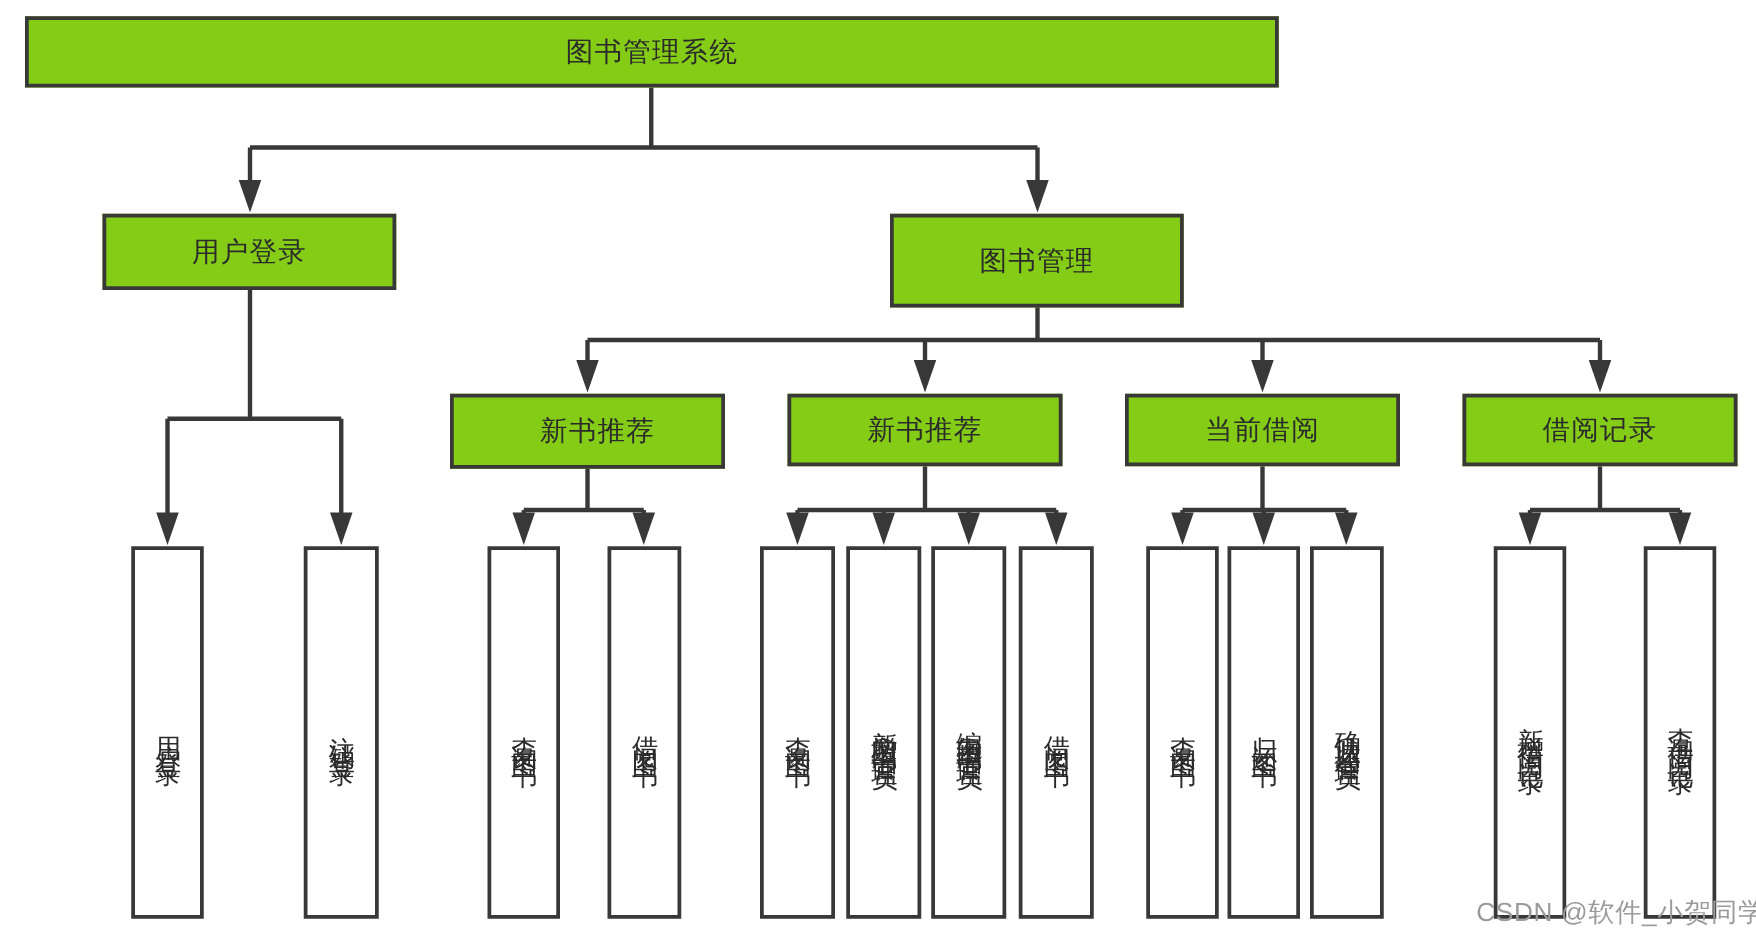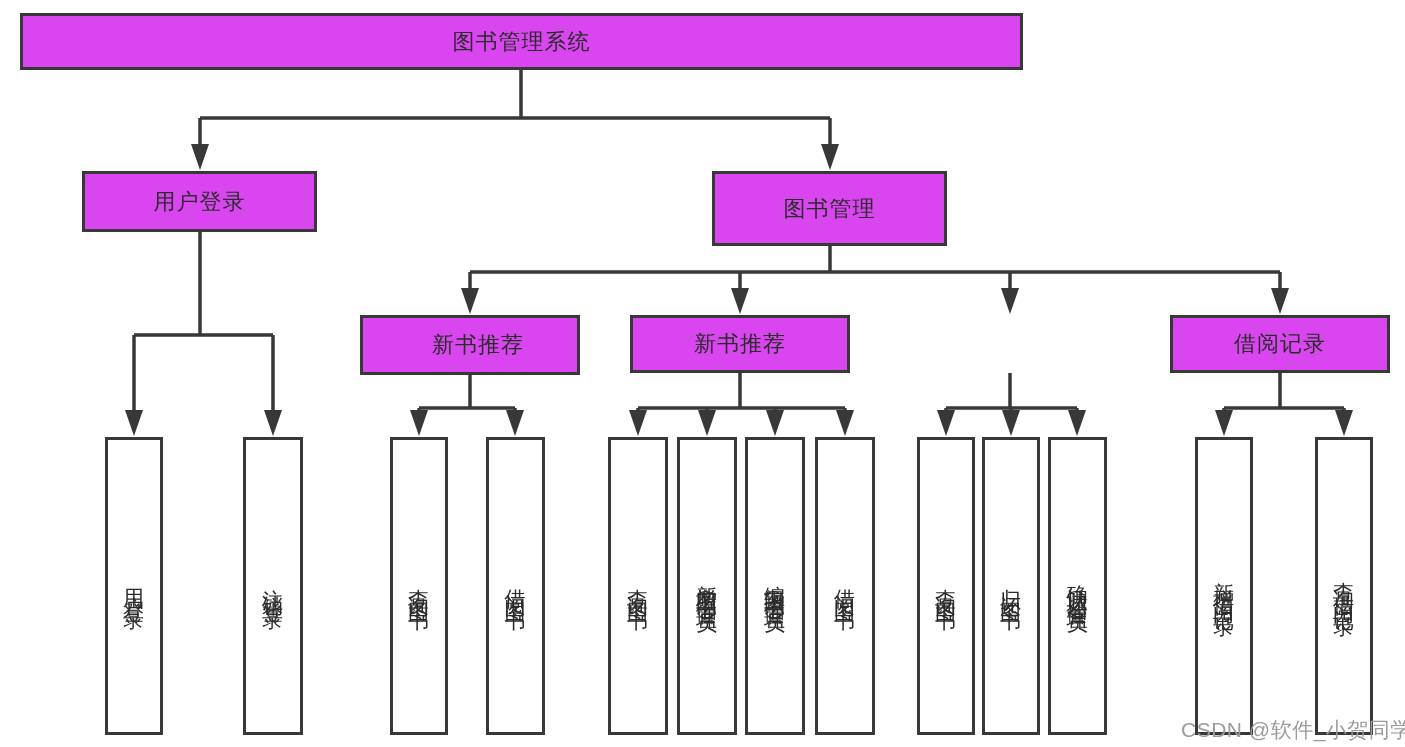--- a/index.html
+++ b/index.html
@@ -13,21 +13,21 @@
     overflow: hidden;
   }
   .connectors {
     position: absolute;
     left: 0; top: 0;
     width: 1405px; height: 747px;
     pointer-events: none;
   }
   .node {
     position: absolute;
-    background: #d946ef;
+    background: #84cc16;
     border: 3px solid #383838;
     display: flex;
     align-items: center;
     justify-content: center;
     color: #2b2b2b;
     font-size: 22px;
     letter-spacing: 1px;
     white-space: nowrap;
   }
   .vnode {
@@ -111,20 +111,23 @@
   <div class="node" style="left:712px; top:171px; width:235px; height:75px;">
     <span>图书管理</span>
   </div>
 
   <div class="node" style="left:360px; top:315px; width:220px; height:60px;padding-left:16px;">
     <span>新书推荐</span>
   </div>
   <div class="node" style="left:630px; top:315px; width:220px; height:58px;">
     <span>新书推荐</span>
   </div>
+  <div class="node" style="left:900px; top:315px; width:220px; height:58px;">
+    <span>当前借阅</span>
+  </div>
   <div class="node" style="left:1170px; top:315px; width:220px; height:58px;">
     <span>借阅记录</span>
   </div>
 
   <div class="vnode" style="left:105px; top:437px; width:58px; height:298px;">
     <span>用户登录</span>
   </div>
   <div class="vnode" style="left:243px; top:437px; width:60px; height:298px;">
     <span>注销登录</span>
   </div>

